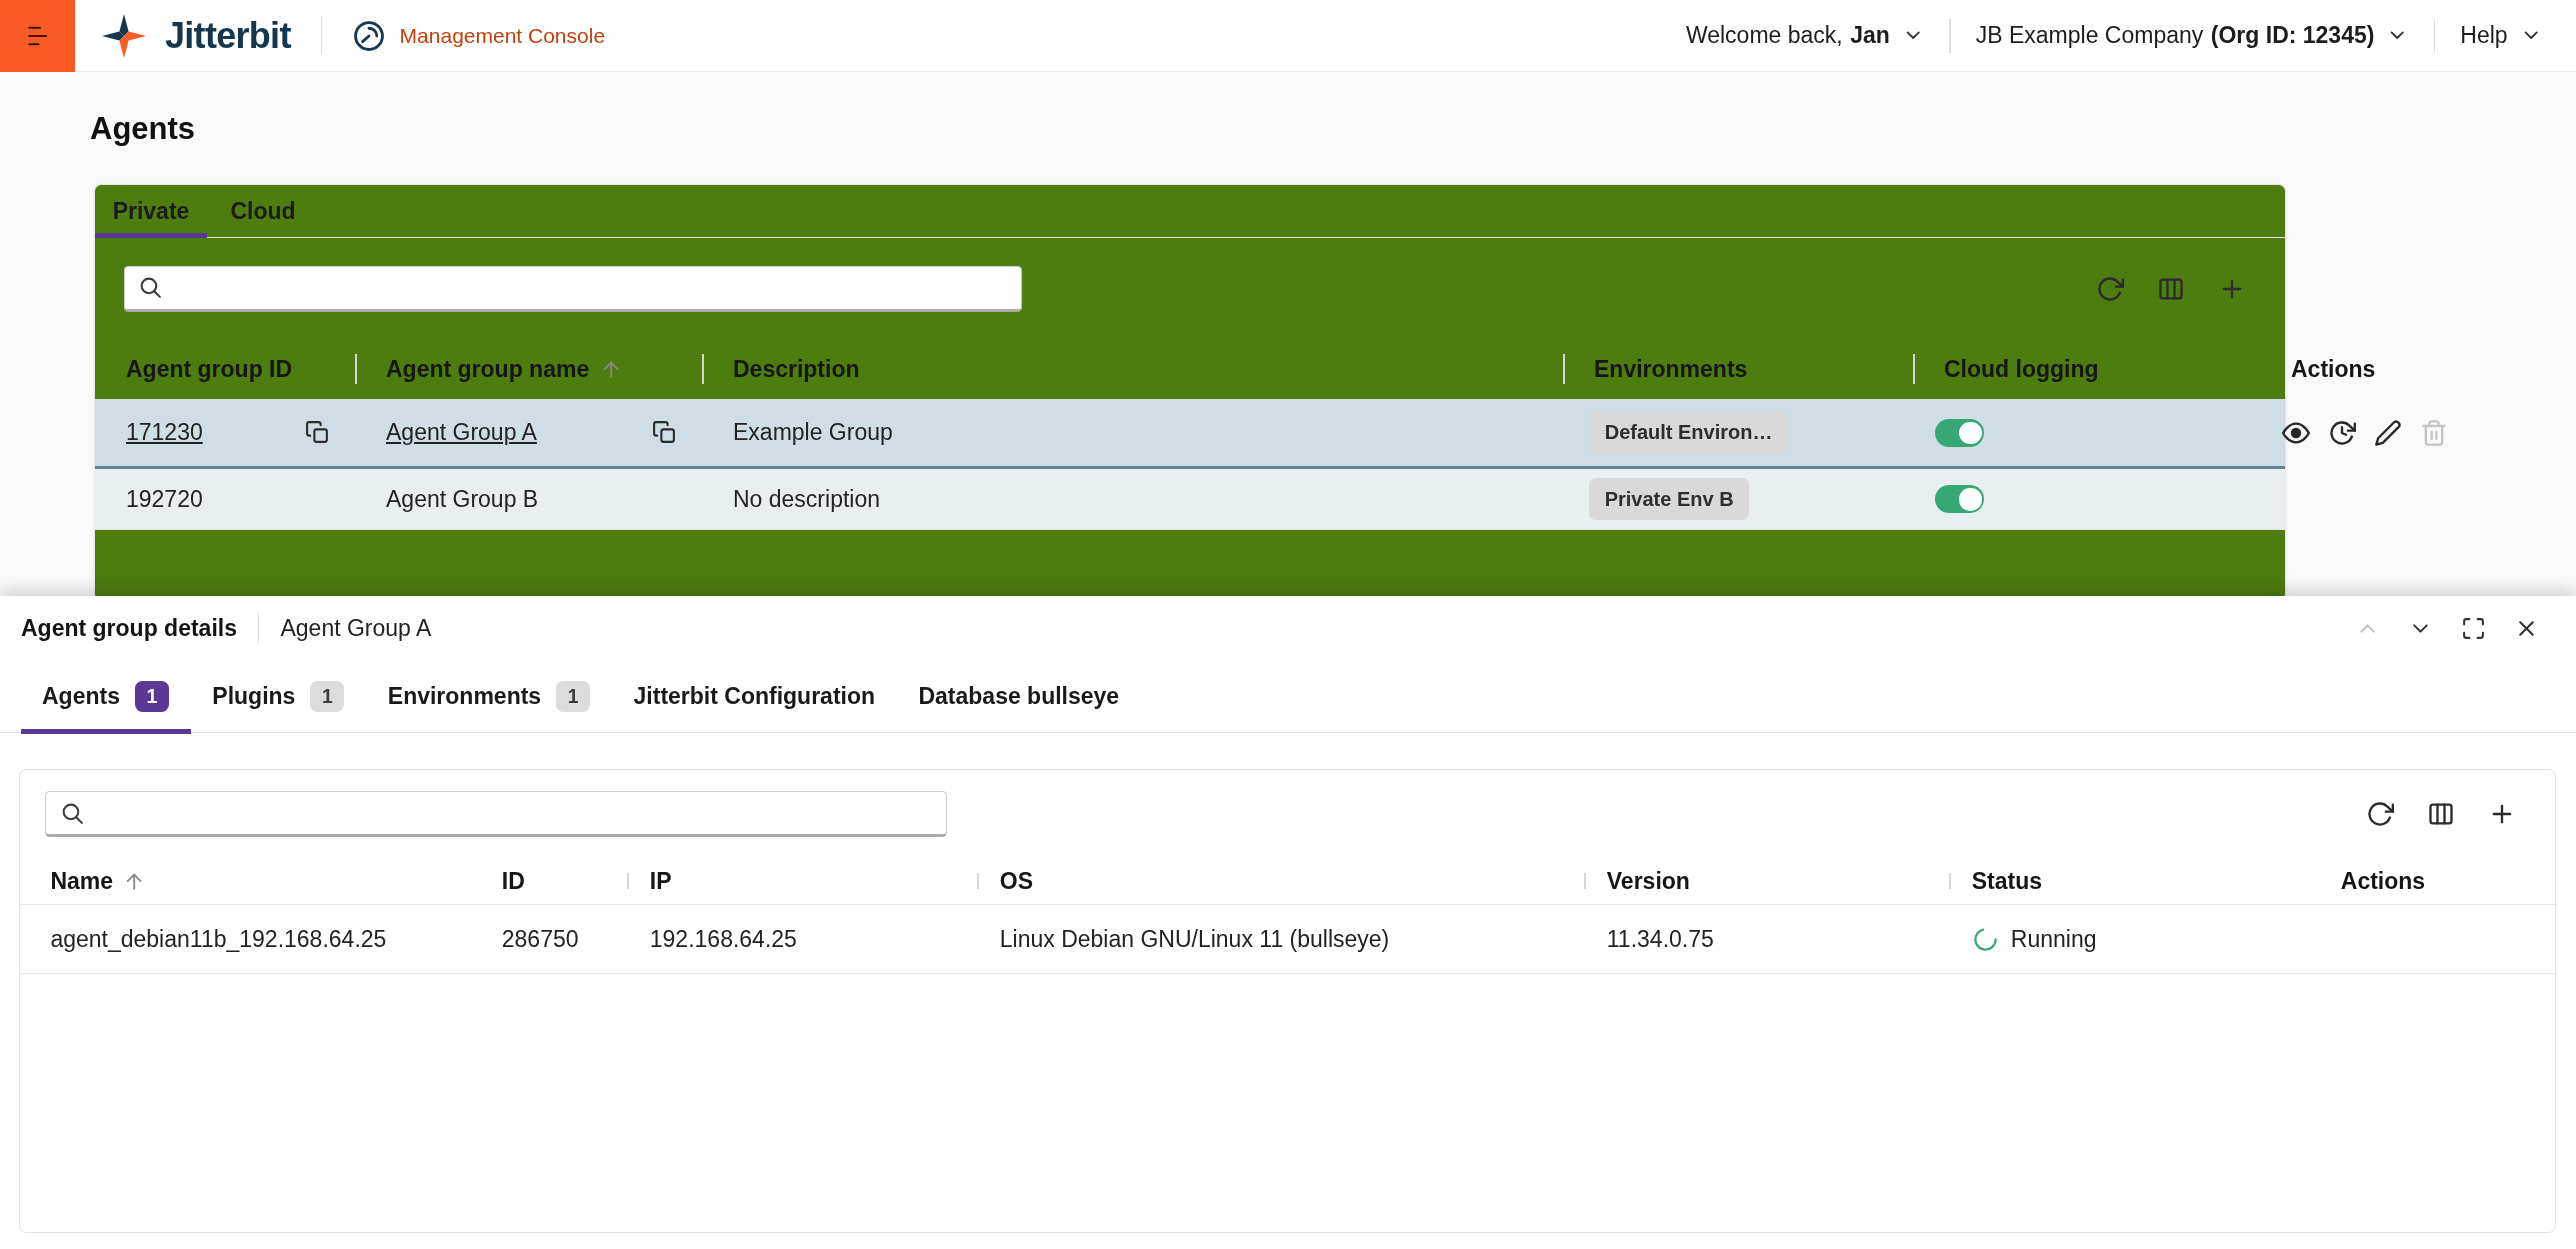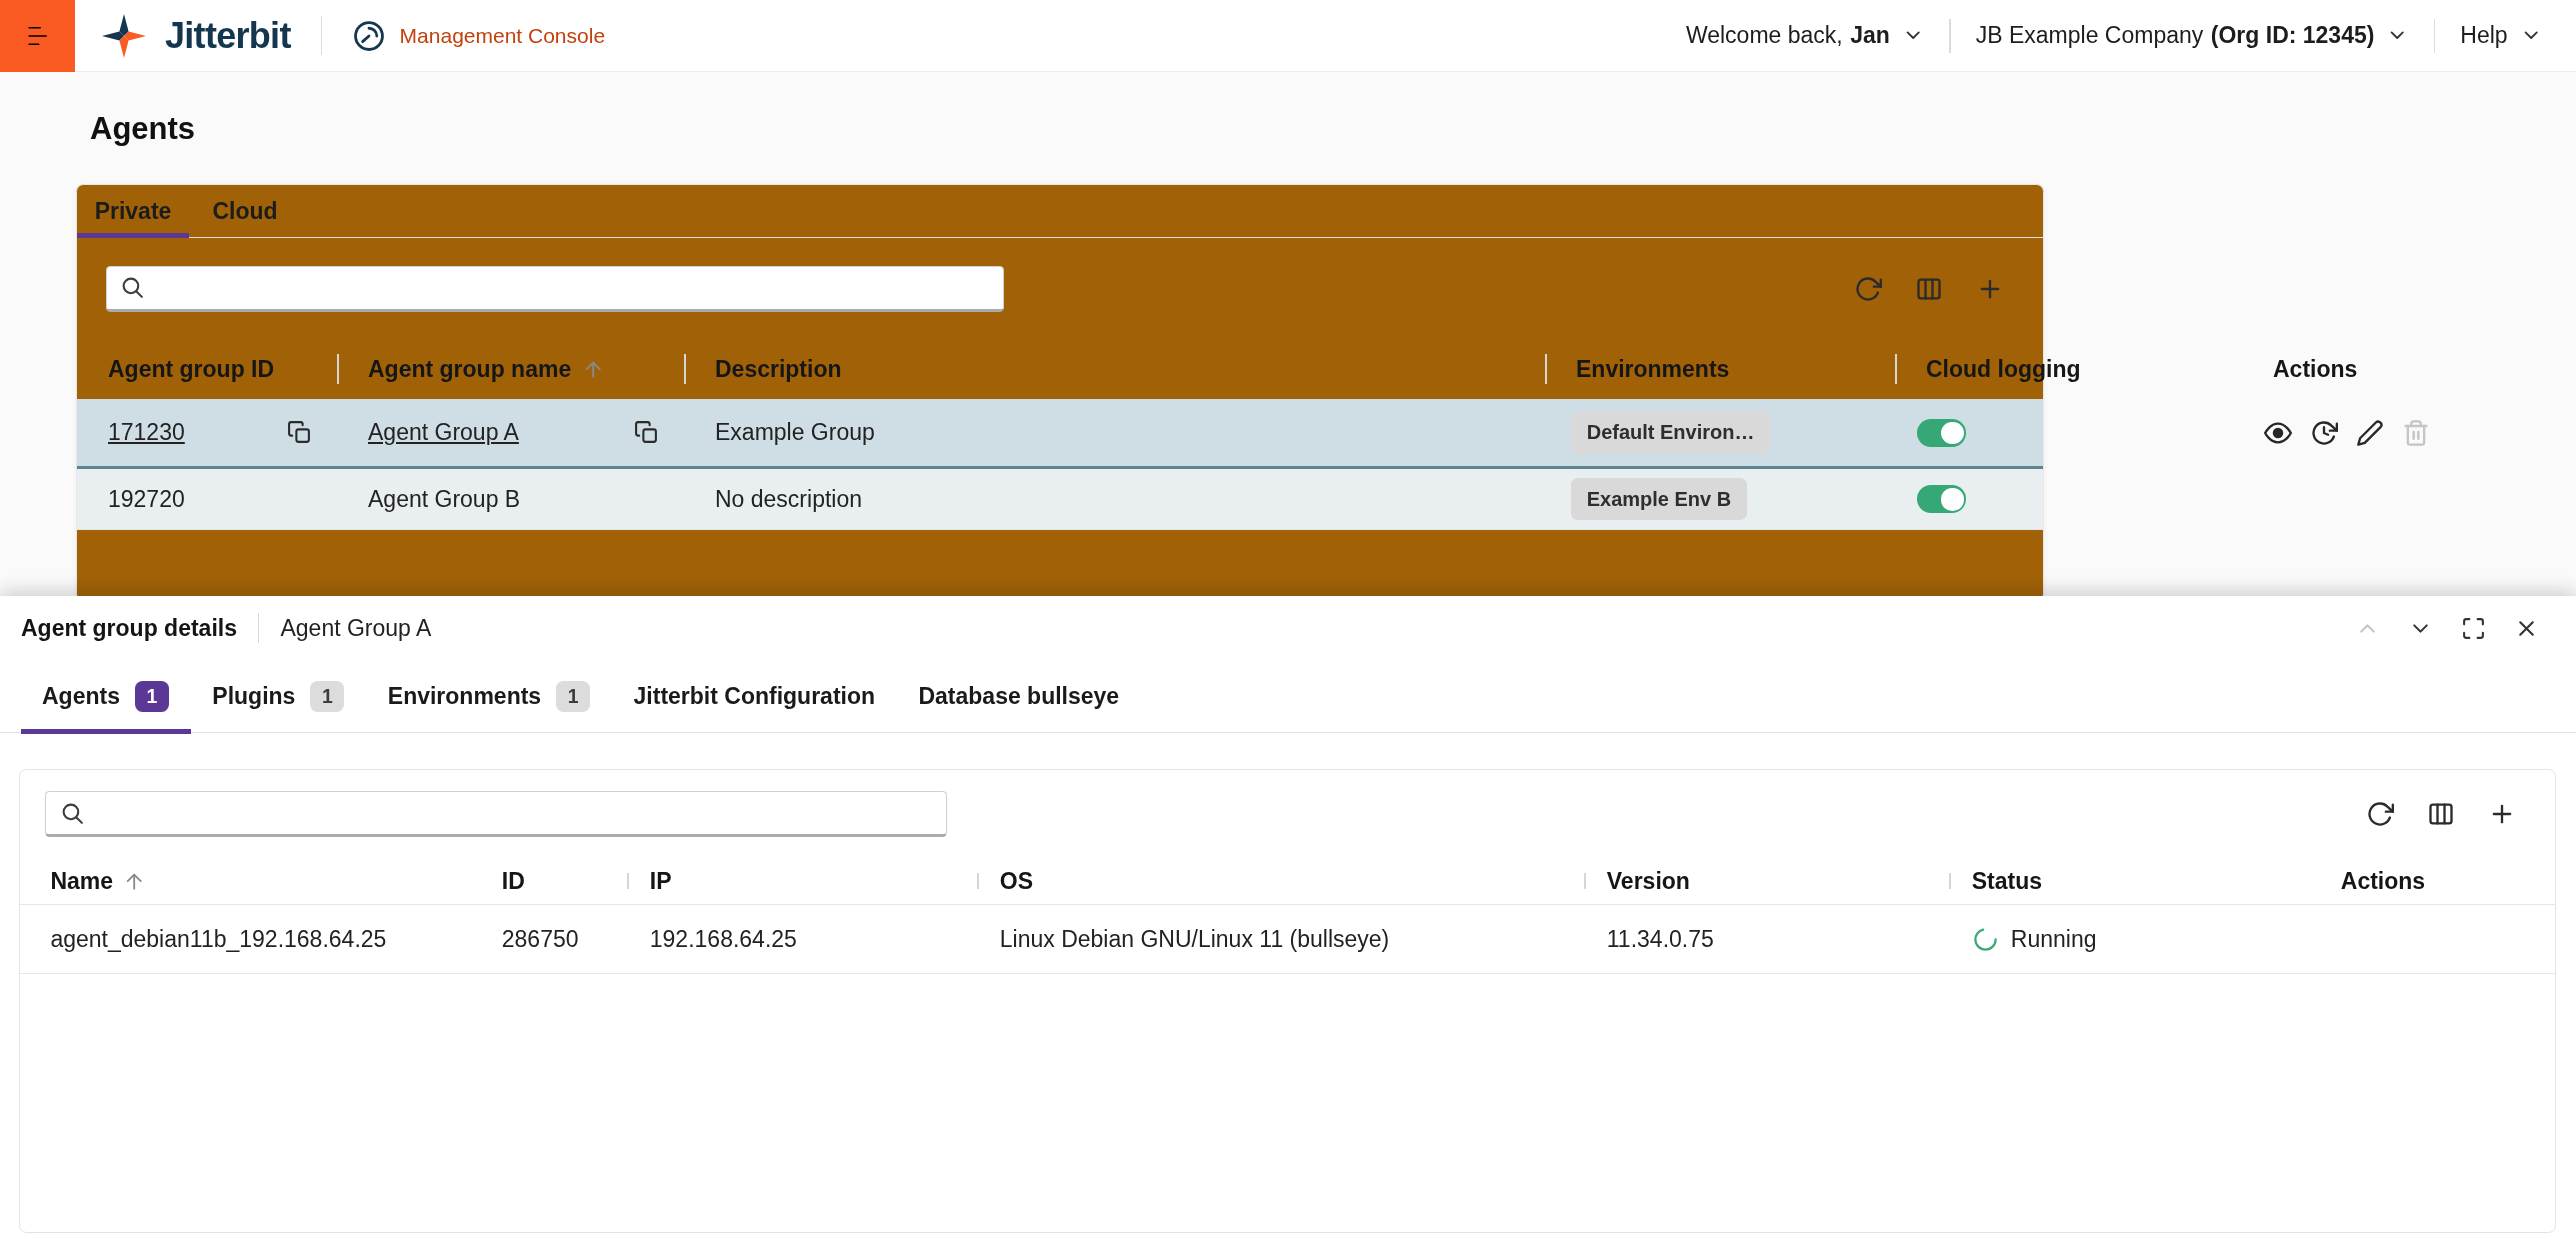--- a/index.html
+++ b/index.html
@@ -34,22 +34,22 @@
   .hdr-item { display:flex; align-items:center; cursor:pointer; white-space:nowrap; }
   .hdr-item .chev { width:22.4px; height:22.4px; color:#333; margin-left:12px; }
   .hdr-sep { width:1.5px; height:34px; background:#dcdcdc; margin:0 25px; }
   .b { font-weight:700; }
   .sp { display:inline-block; width:7.5px; }
 
   
   .page-title { font-size:31px; font-weight:700; color:#111; margin:39px 0 33px 90px; }
 
   .card1 {
-    position:absolute; left:76px; top:184px; width:1968px; height:417px;
-    background:#a16207; border:0.7px solid #e7e7e7; border-radius:7.5px;
+    position:absolute; left:94px; top:184px; width:2192px; height:417px;
+    background:#4d7c0f; border:0.7px solid #e7e7e7; border-radius:7.5px;
     box-shadow:0 1.5px 6px rgba(0,0,0,0.05);
   }
   .tabbar1 { height:53px; border-bottom:0.7px solid #e2e2e2; display:flex; }
   .tab1 { width:112px; display:flex; align-items:center; justify-content:center;
           font-weight:700; font-size:23px; color:#1c1c1c; cursor:pointer; position:relative; }
   .tab1.active::after { content:''; position:absolute; left:0; right:0; bottom:-0.7px; height:4.5px; background:#5c3896; }
 
   .search-row { display:flex; align-items:center; padding:27.6px 39px 27.6px 29px; }
   .search-box {
     width:898px; height:46px; border:1.5px solid #cfcfcf; border-bottom:3px solid #ababab;
@@ -298,21 +298,21 @@
           </svg>
       </button>
     </div>
   </div>
 
   <div class="grid1 drow row-b">
     <div class="cell">192720</div>
     <div class="cell">Agent Group B</div>
     <div class="cell">No description</div>
     <div class="cell cell-env">
-      <span class="chip">Example Env B</span>
+      <span class="chip">Private Env B</span>
     </div>
     <div class="cell cell-log">
       <button class="toggle">
           <span class="knob"></span>
         </button>
     </div>
     <div class="cell"></div>
   </div>
 </section>
 

